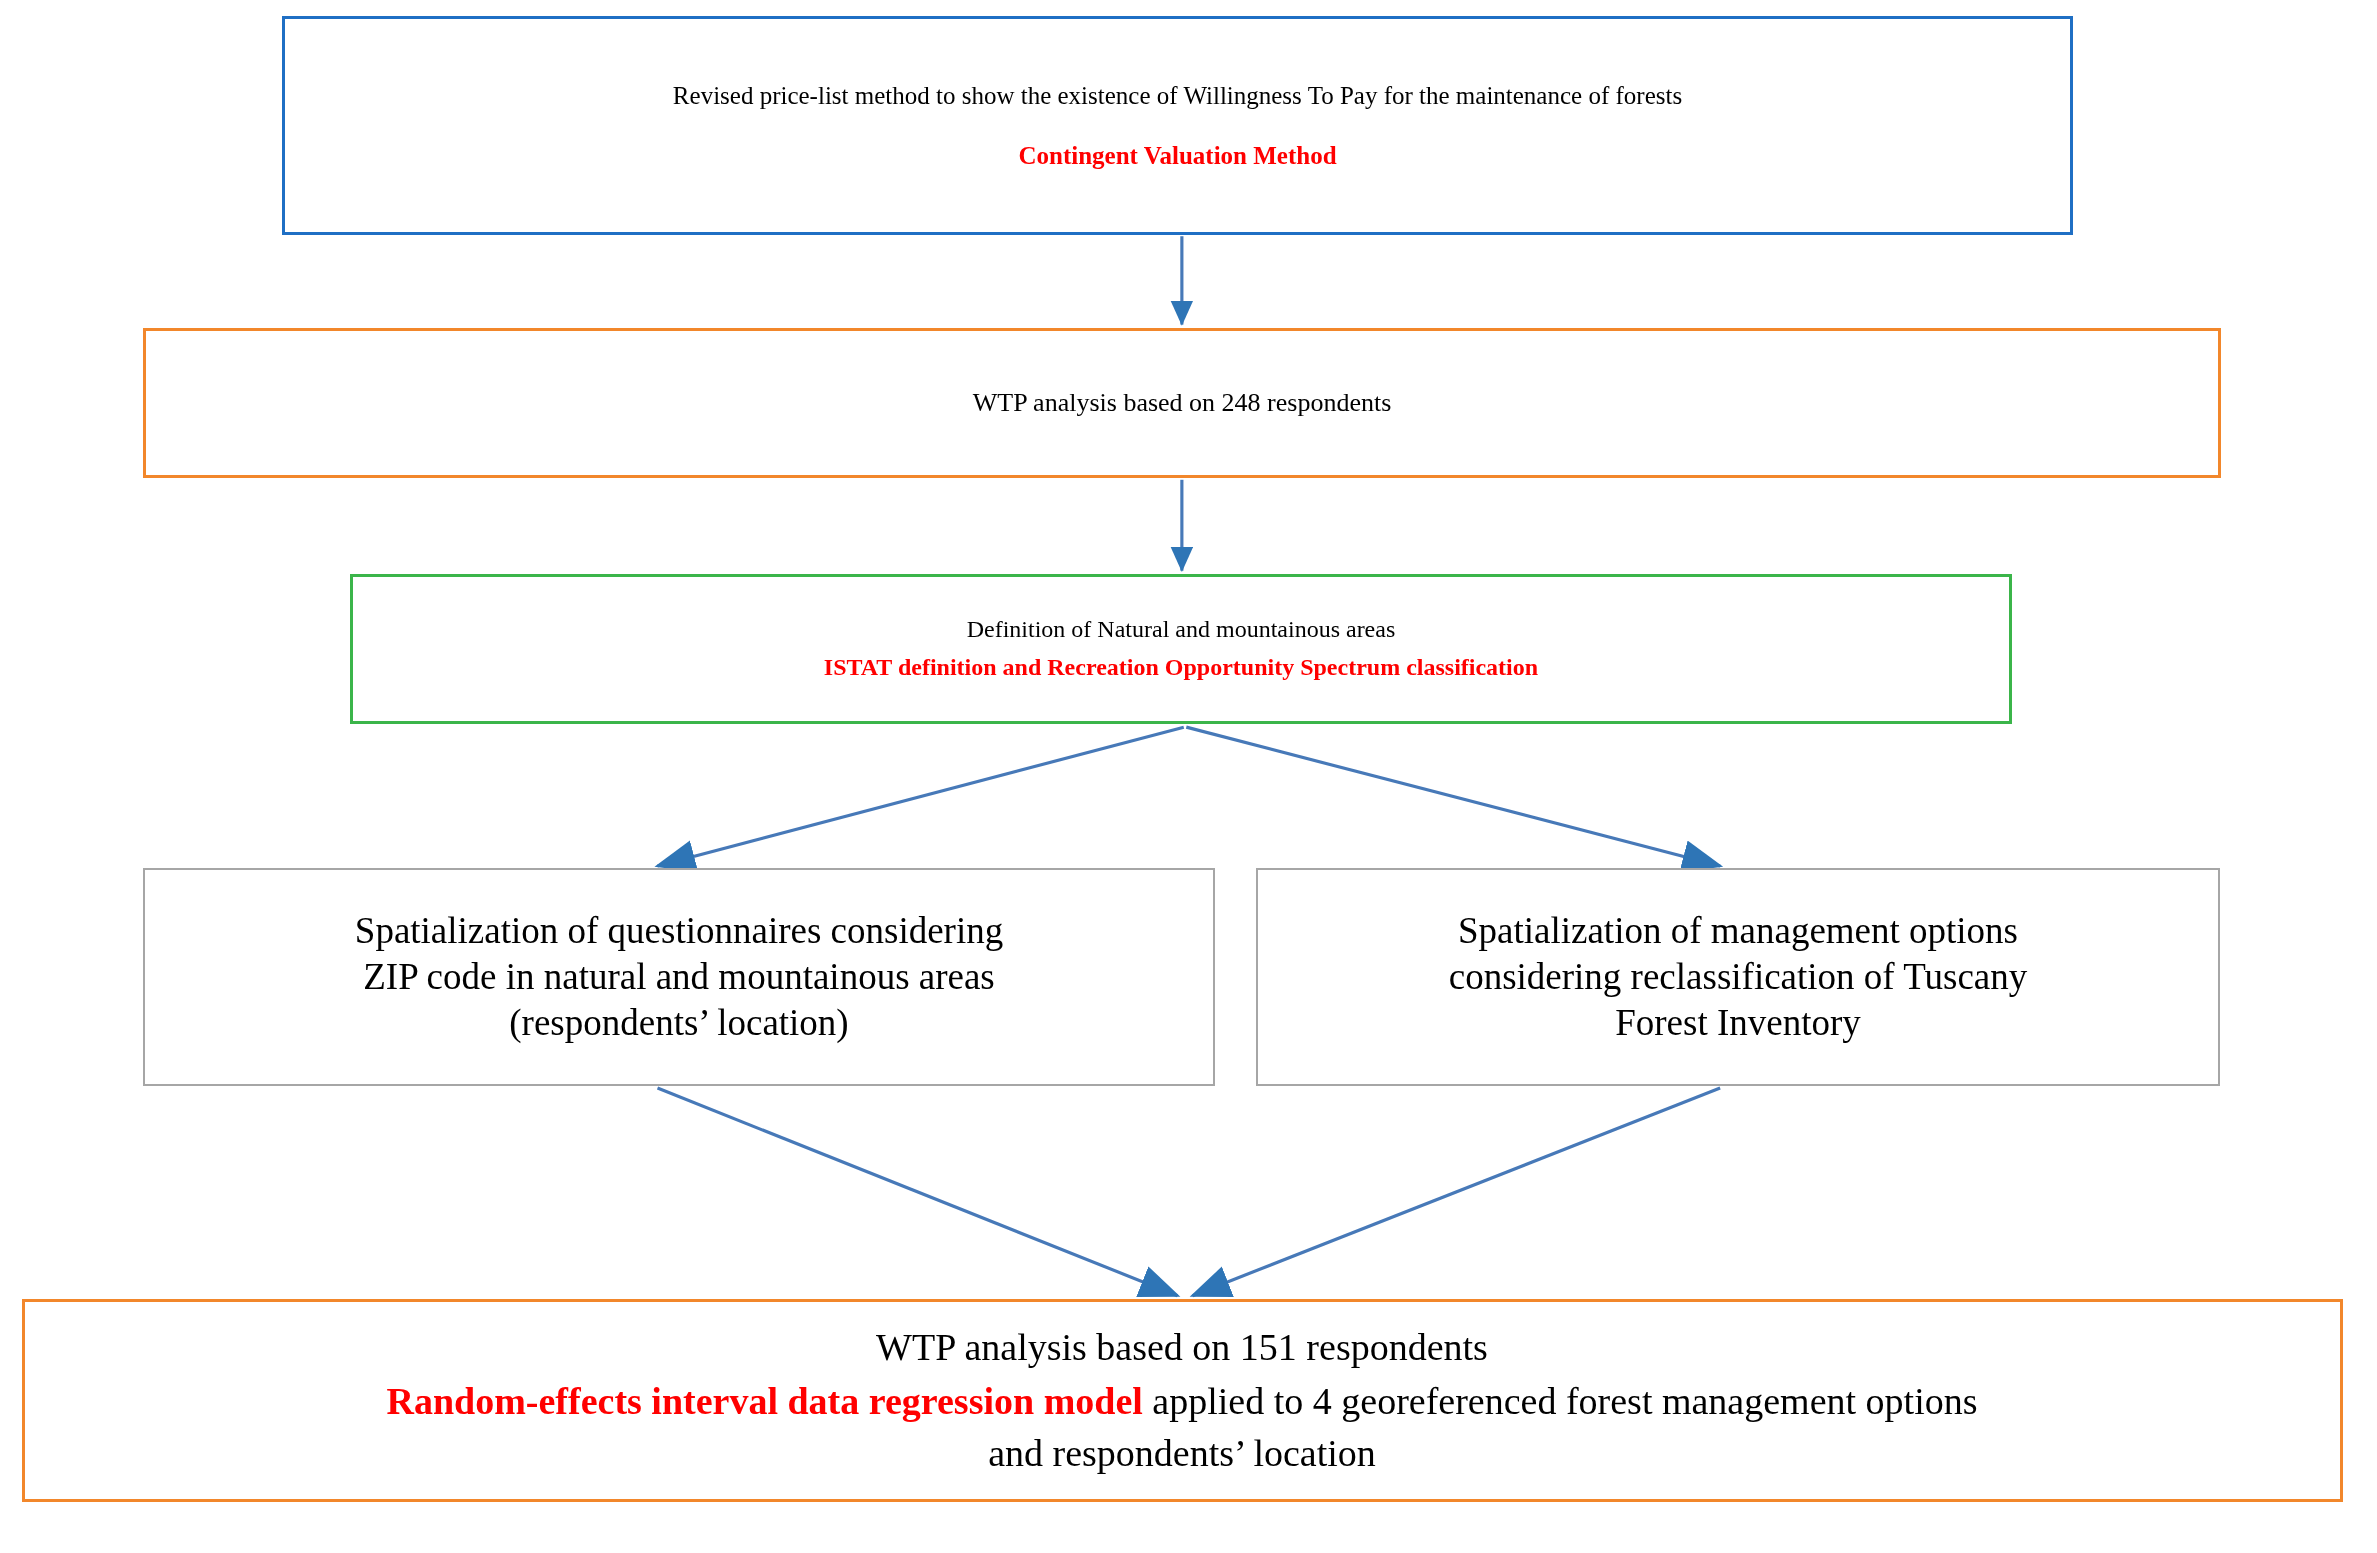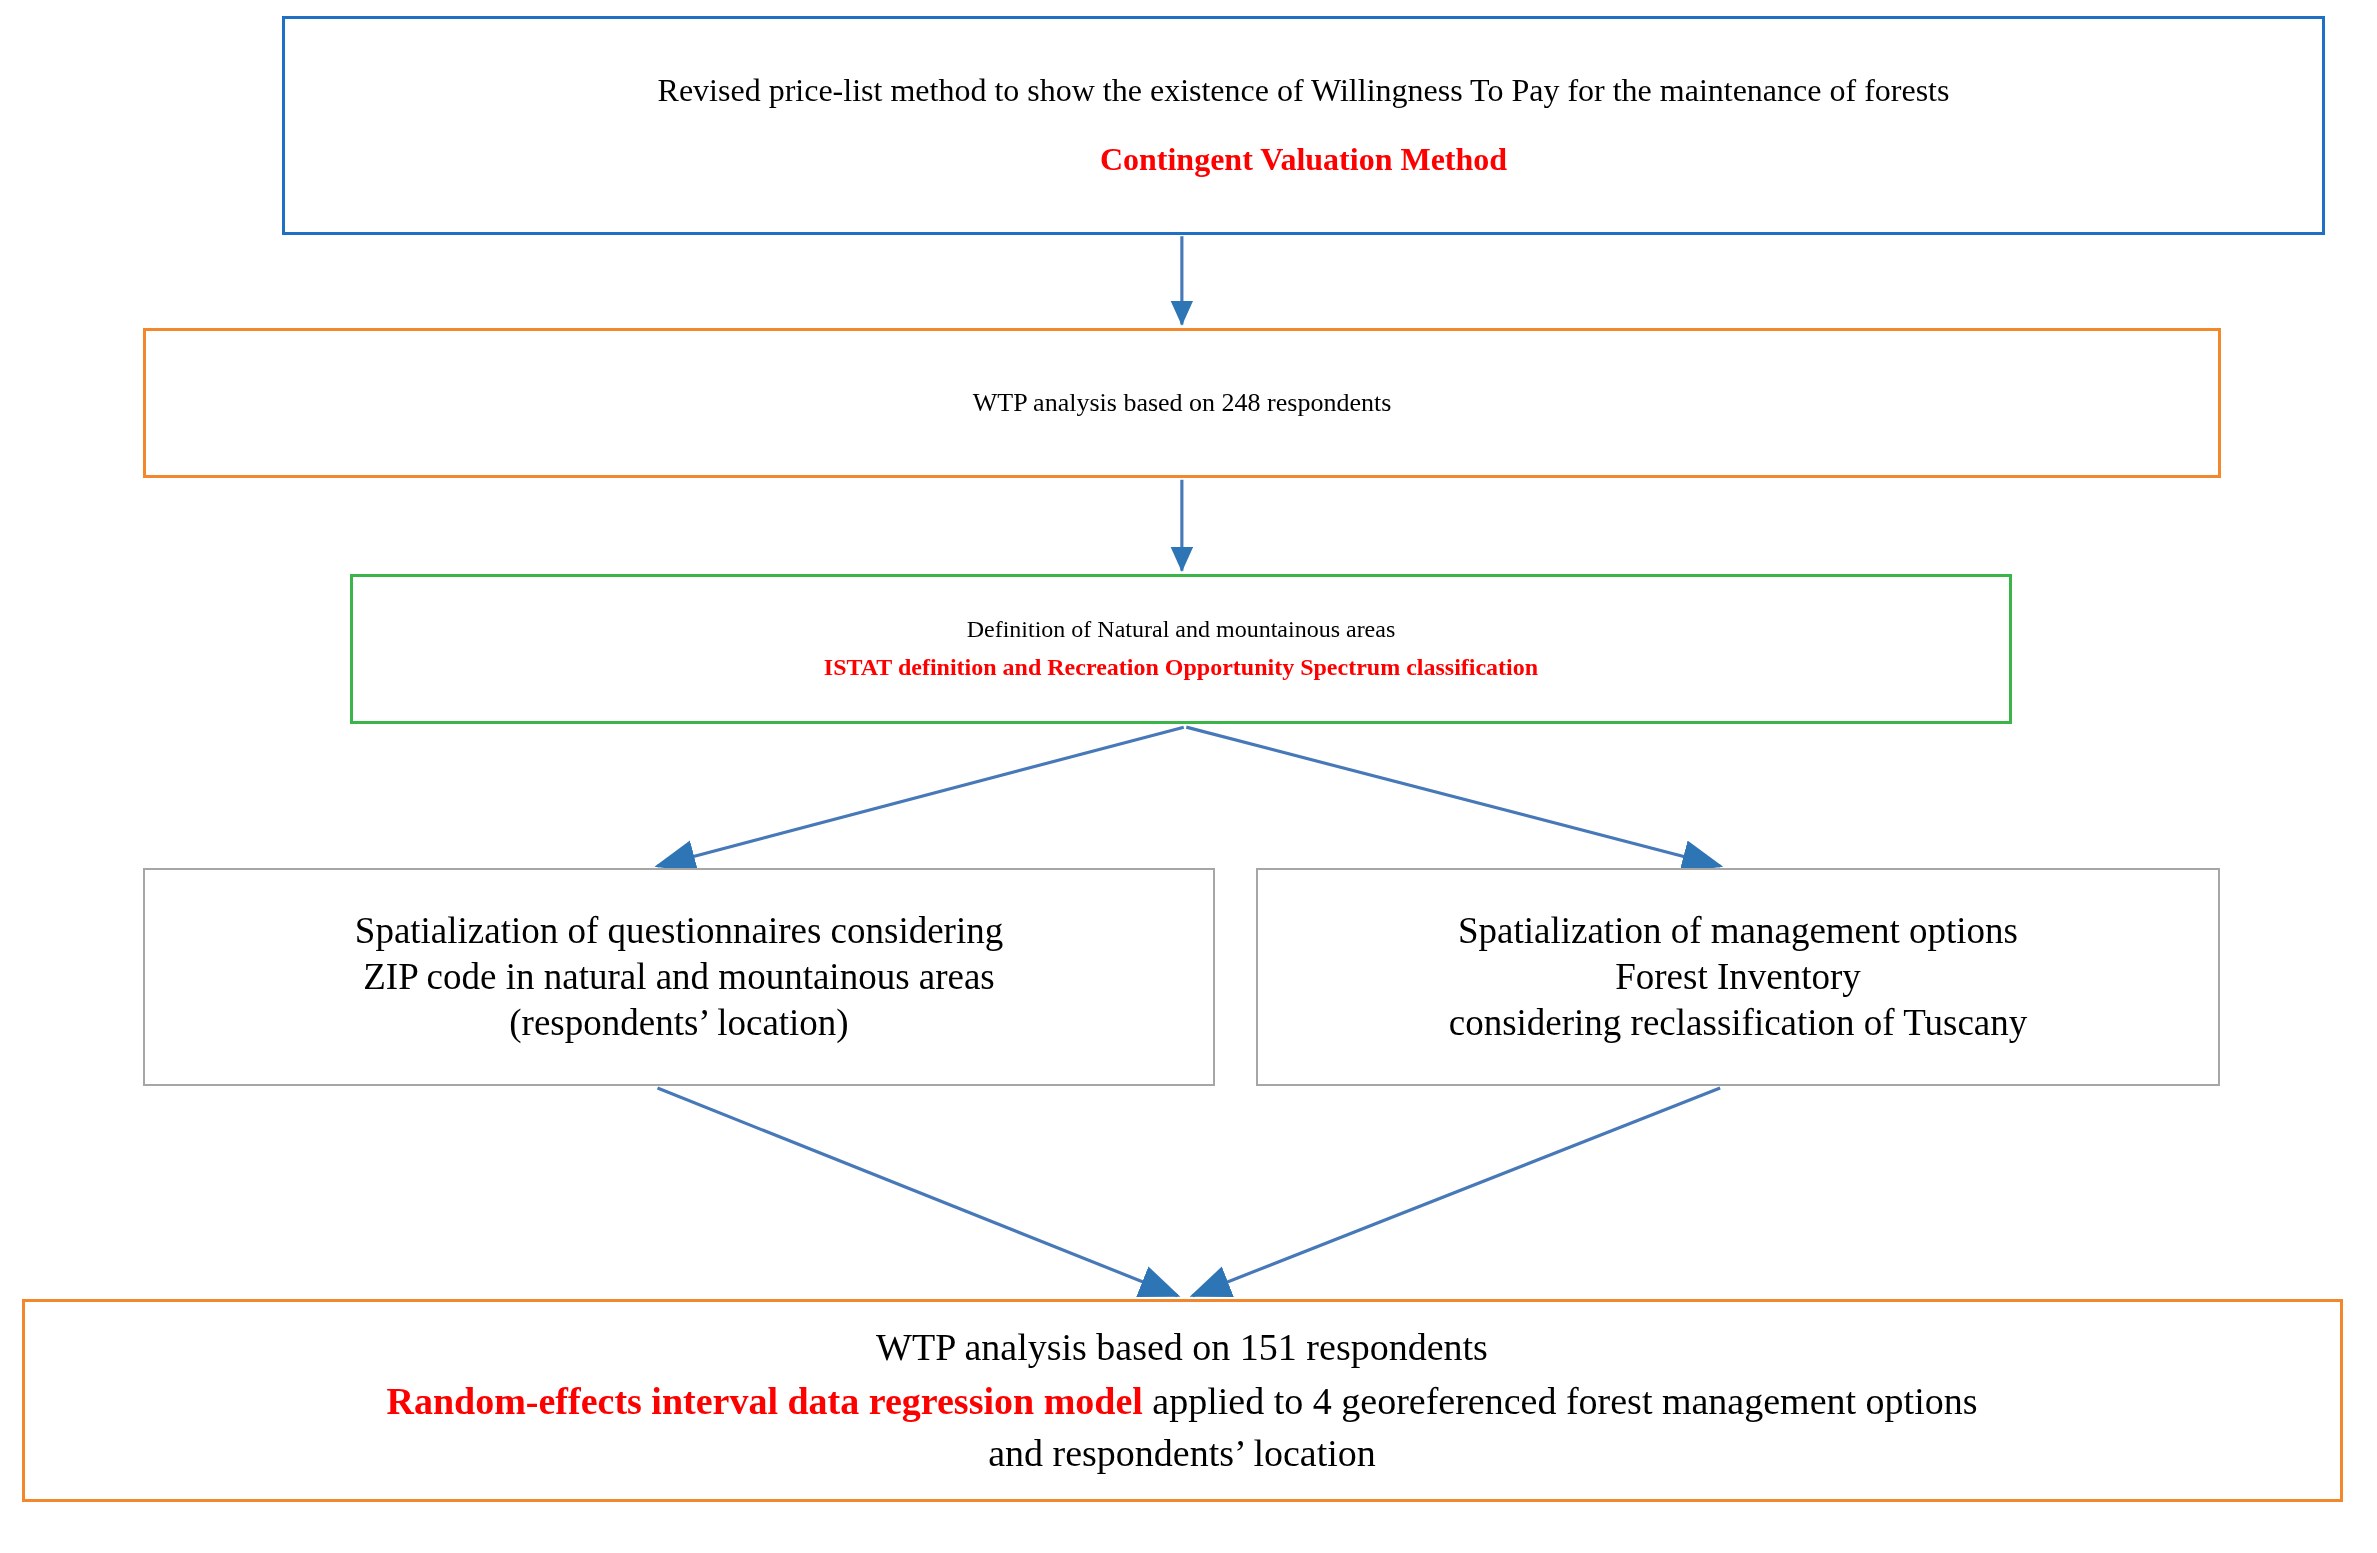--- a/index.html
+++ b/index.html
@@ -45,23 +45,23 @@
     white-space: normal;
   }
   .hl {
     color: #FF0000;
     font-weight: bold;
   }
 
   
   #node-cvm {
     left: 282px;  top: 16px;
-    width: 2043px; height: 219px;
+    width: 1791px; height: 219px;
     border: 3.2px solid #1F6FC4;
-    font-size: 32px;
+    font-size: 25px;
     padding: 10px 25px;
   }
   #node-cvm .line-1 { margin-bottom: 2.5px; }
   #node-cvm .line-2 { margin-top: 27px; }
 
   #node-wtp248 {
     left: 143px; top: 328px;
     width: 2078px; height: 150px;
     border: 3.2px solid #F2872B;
     font-size: 26px;
@@ -159,22 +159,22 @@
   </div>
 
   <div class="node" id="node-spatial-quest">
     <span class="line">Spatialization of questionnaires considering</span>
     <span class="line">ZIP code in natural and mountainous areas</span>
     <span class="line">(respondents’ location)</span>
   </div>
 
   <div class="node" id="node-spatial-mgmt">
     <span class="line">Spatialization of management options</span>
+    <span class="line">considering reclassification of Tuscany</span>
     <span class="line">Forest Inventory</span>
-    <span class="line">considering reclassification of Tuscany</span>
   </div>
 
   <div class="node" id="node-wtp151">
     <span class="line line-1">WTP analysis based on 151 respondents</span>
     <span class="line line-2"><span class="hl">Random-effects interval data regression model</span><span> applied to 4 georeferenced forest management options</span></span>
     <span class="line line-3">and respondents’ location</span>
   </div>
 
 </div>
 

